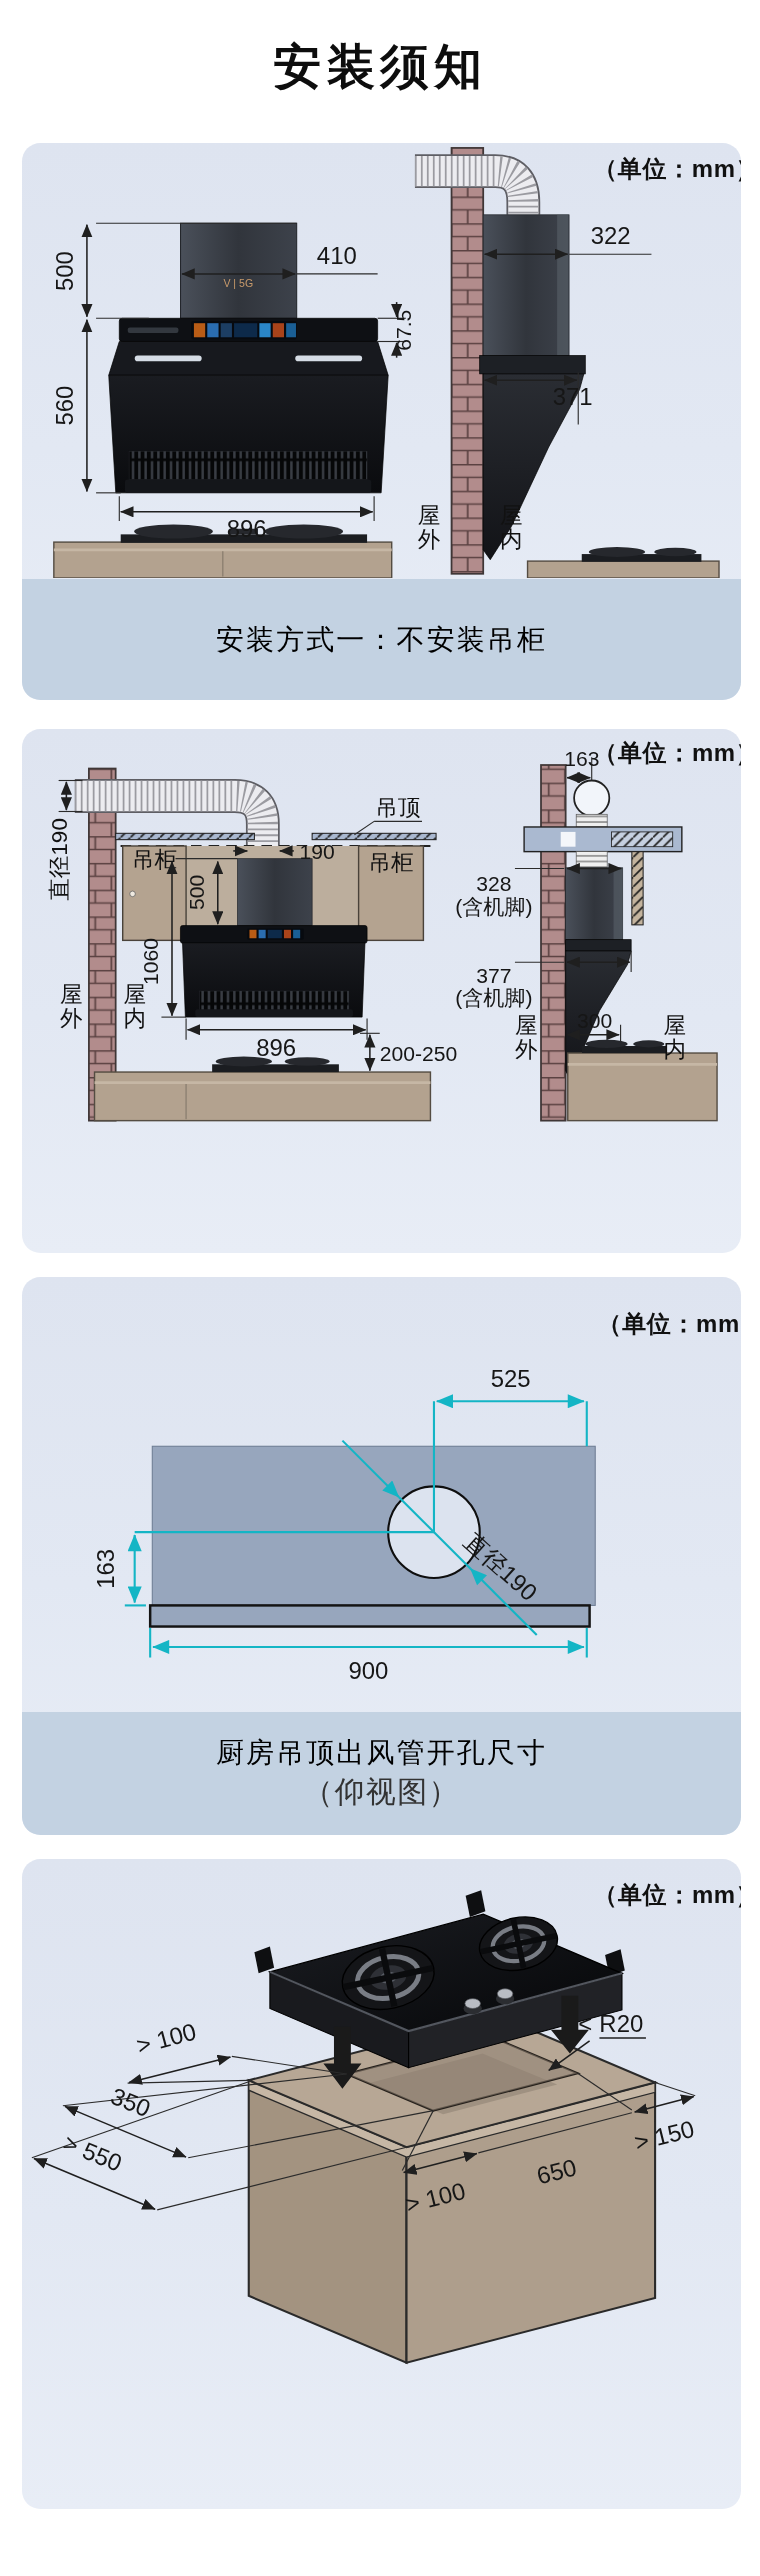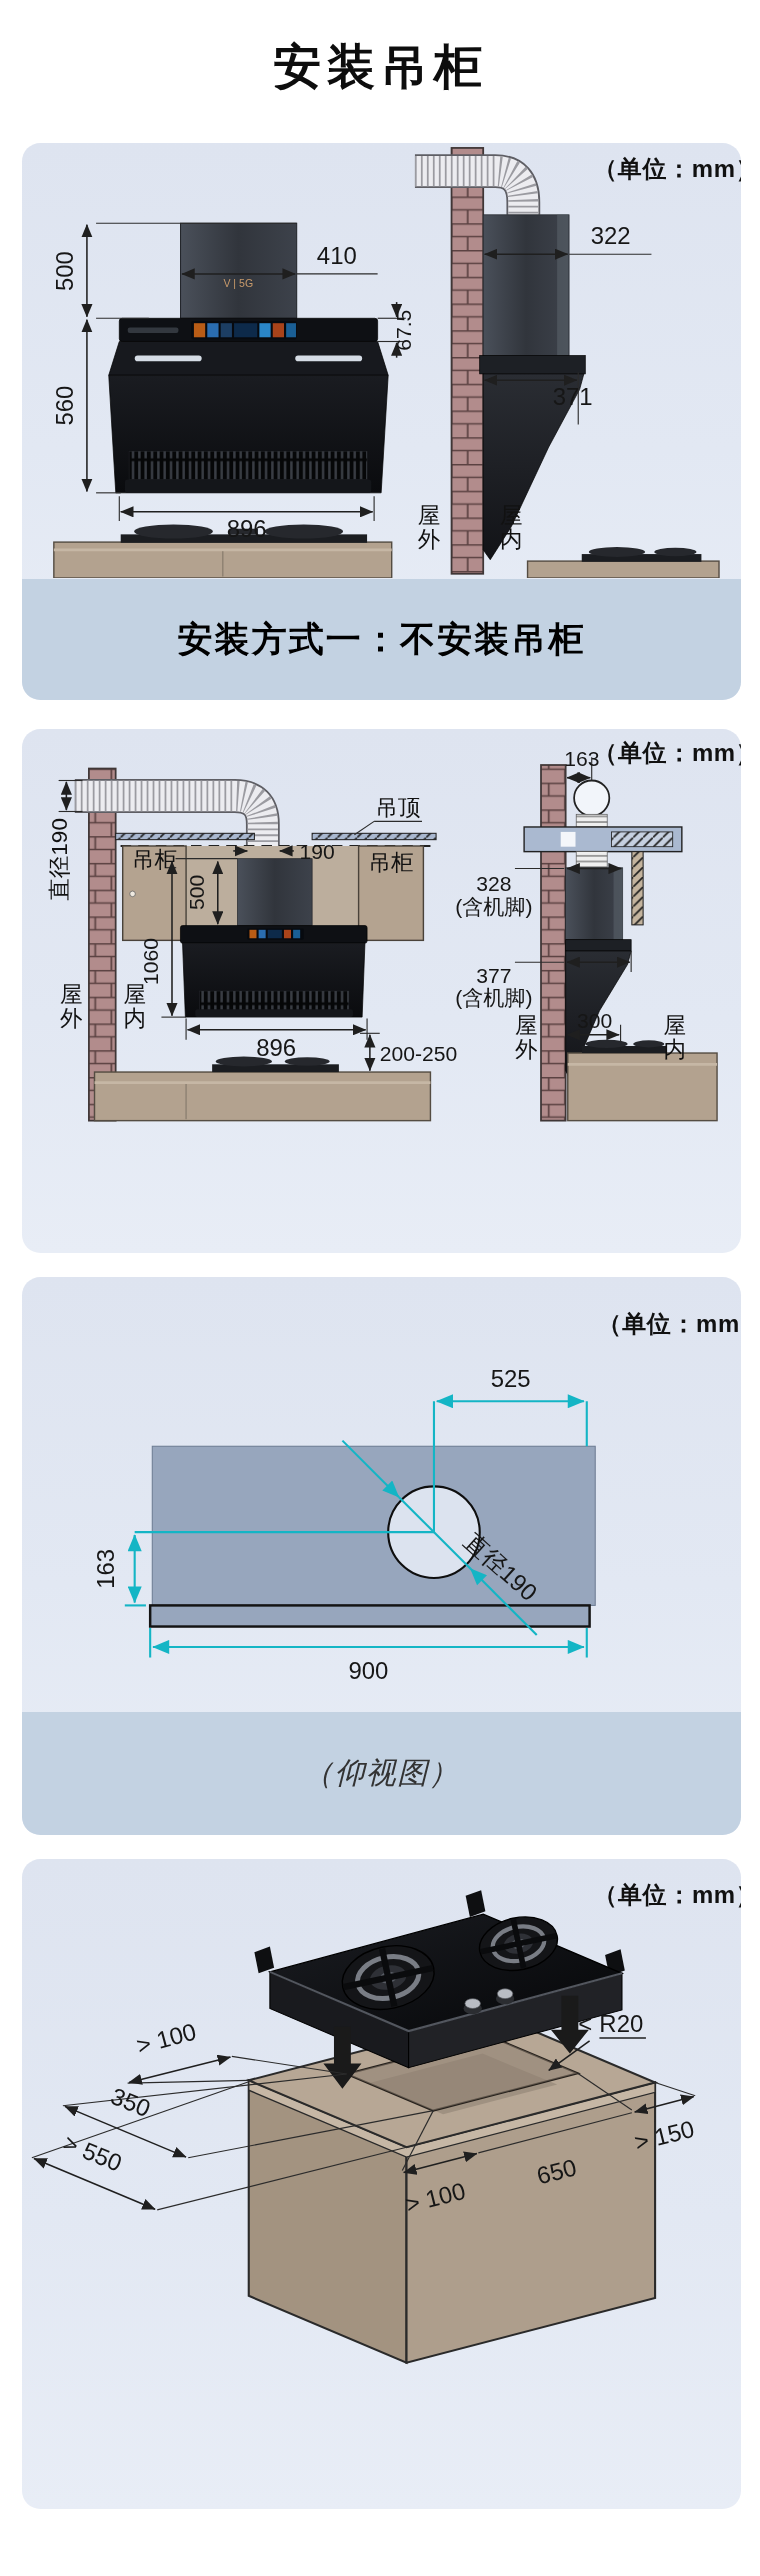--- a/index.html
+++ b/index.html
@@ -13,22 +13,22 @@
   }
   .panel{
     position:absolute;left:22px;width:719px;border-radius:18.3px;overflow:hidden;
     background:linear-gradient(180deg,#dee4f0 0%,#e2e8f3 55%,#e8edf6 100%);
   }
   .panel svg{position:absolute;top:0;left:0;display:block;}
   .caption{
     position:absolute;left:0;bottom:0;width:100%;background:#c3d2e2;
     display:flex;flex-direction:column;align-items:center;justify-content:center;
   }
-  .caption .main{font-size:35px;font-weight:700;color:#000;letter-spacing:2.1px;}
-  .caption .sub{font-size:30px;font-weight:400;color:#333;letter-spacing:1.4px;font-style:italic;}
+  .caption .main{font-size:28px;font-weight:400;color:#000;letter-spacing:2.1px;}
+  .caption .sub{font-size:30px;font-weight:400;color:#333;letter-spacing:1.4px;}
   #p1{top:143px;height:557px;}
   #p2{top:729px;height:524px;}
   #p3{top:1277px;height:558px;}
   #p4{top:1859px;height:650px;}
   #p1 .caption,#p2 .caption,#p4 .caption{height:121px;}
   #p3 .caption{height:123px;}
   
   text{font-family:"Liberation Sans",sans-serif;}
   .dimt{font-size:34px;fill:#161616;}
   .dimt-s{font-size:30px;fill:#161616;}
@@ -77,21 +77,21 @@
       <stop offset="0" stop-color="#2a2d33"></stop>
         <stop offset="1" stop-color="#121317"></stop>
     </linearGradient>
     <linearGradient id="gGlass" x1="0" y1="0" x2="1" y2="1">
       <stop offset="0" stop-color="#1b1d22"></stop>
         <stop offset="1" stop-color="#050608"></stop>
     </linearGradient>
   </defs>
 </svg>
 
-<div class="page-title">安装吊柜</div>
+<div class="page-title">安装须知</div>
 
 <div class="panel" id="p1">
   <svg viewBox="0 0 1021 618" width="719" height="435">
     <text class="unit" x="930" y="48" text-anchor="middle">（单位：mm）</text>
 
     <g>
       <rect x="45" y="567" width="480" height="51" fill="#b3a28f" stroke="#544c42" stroke-width="2"></rect>
       <line x1="45" y1="578" x2="525" y2="578" stroke="#c6b7a5" stroke-width="4"></line>
       <line x1="285" y1="580" x2="285" y2="616" stroke="#8d8172" stroke-width="2"></line>
       <g>
@@ -332,20 +332,21 @@
       <line class="cyl" x1="535" y1="312" x2="637" y2="414" stroke-width="2.5"></line>
       <text class="dimt" transform="rotate(42 672 420)" x="672" y="420" text-anchor="middle" font-size="33">直径190</text>
 
       <line class="cyl" x1="182" y1="498" x2="182" y2="540" stroke-width="2"></line>
       <line class="cyl" x1="802" y1="498" x2="802" y2="540" stroke-width="2"></line>
       <line class="cyl" x1="186" y1="525" x2="798" y2="525" marker-start="url(#mC)" marker-end="url(#mC)"></line>
       <text class="dimt" x="492" y="570" text-anchor="middle" font-size="38">900</text>
     </g>
   </svg>
   <div class="caption">
+    <div class="main">厨房吊顶出风管开孔尺寸</div>
     <div class="sub">（仰视图）</div>
   </div>
 </div>
 
 <div class="panel" id="p4">
   <svg viewBox="0 0 1021 752" width="719" height="530">
     <text class="unit" x="930" y="62" text-anchor="middle">（单位：mm）</text>
 
     <g>
       <polygon points="322,314 546,409 546,715 322,620" fill="#a39380" stroke="#2a2a2a" stroke-width="3"></polygon>

